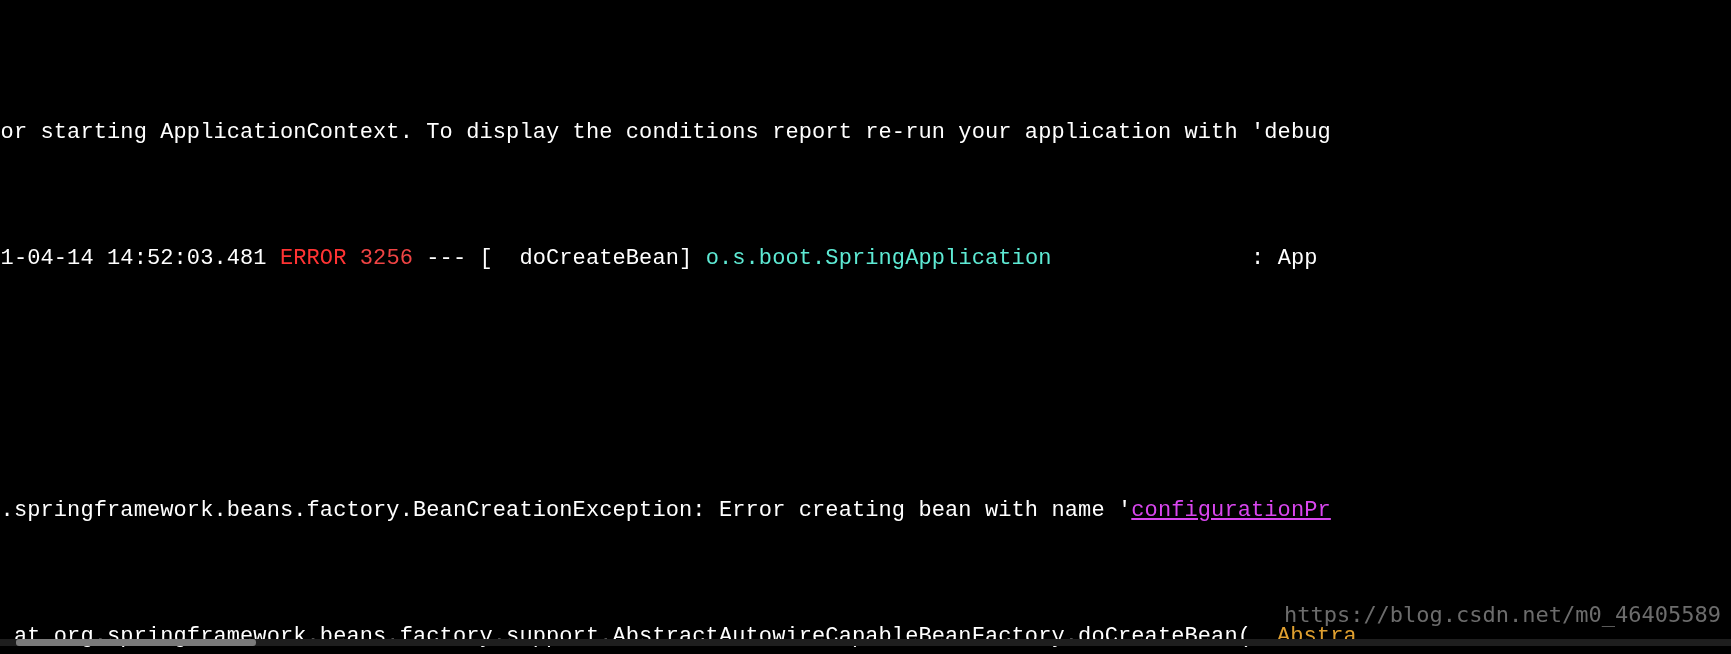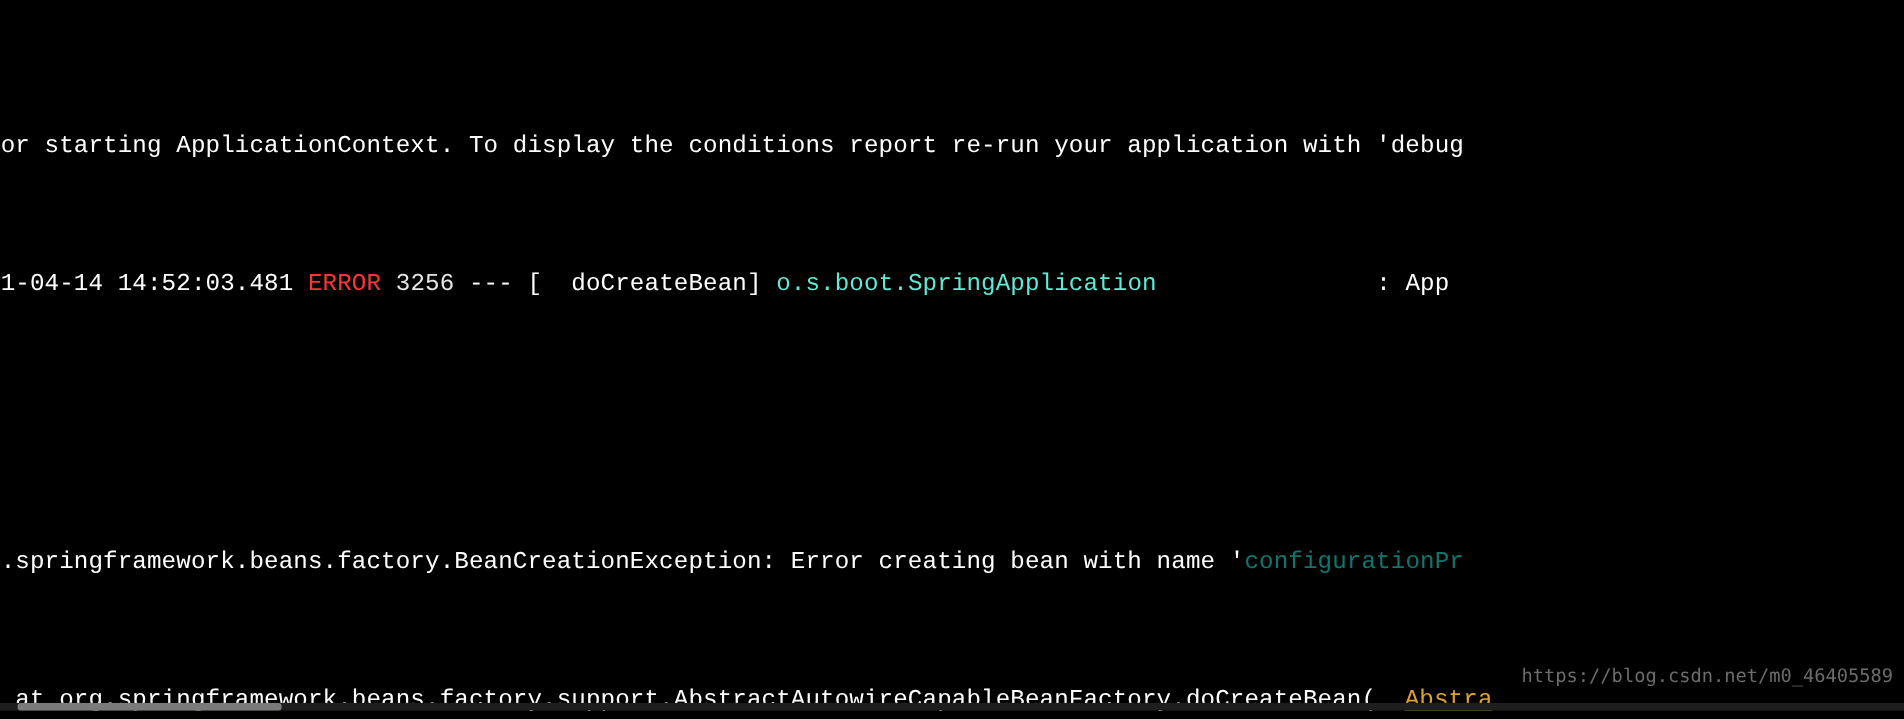--- a/index.html
+++ b/index.html
@@ -19,36 +19,37 @@
   }
   .console {
     position: absolute;
     top: 28px;
     left: -26px;  
     width: 2200px;
   }
   .line { display: block; }
   .txt  { color: #ffffff; }
   .err  { color: #ff3333; margin-top: 40px; }
-  .pid  { color: #e5e5e5; text-align: right; }
+  .pid  { color: #ef4444; text-align: right; }
   .logr { color: #5eead4; } 
   .link {
-    color: #0f766e;
+    color: #d946ef;
+    text-decoration: underline;
   }
   .jlink {
     color: #e0a030;
     text-decoration: underline;
     margin-left: 26px;
   }
   .watermark {
     position: absolute;
     right: 10px;
     bottom: 18px;
     color: #6c6c6c;
-    font-size: 17px;
+    font-size: 22px;
     font-family: "Menlo", "Consolas", monospace;
     letter-spacing: 0px;
   }
   .scrollbar {
     position: absolute;
     left: 16px;
     bottom: 8px;
     width: 240px;
     height: 7px;
     background: #7a7a7a;

